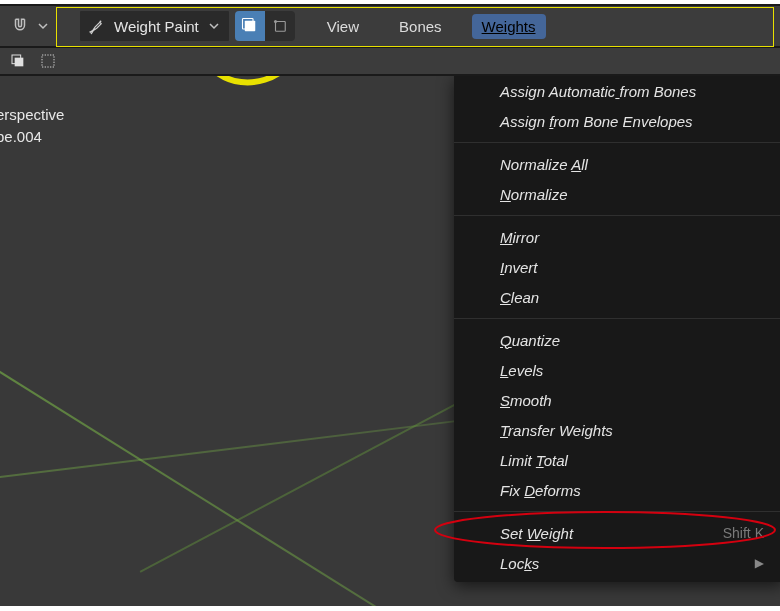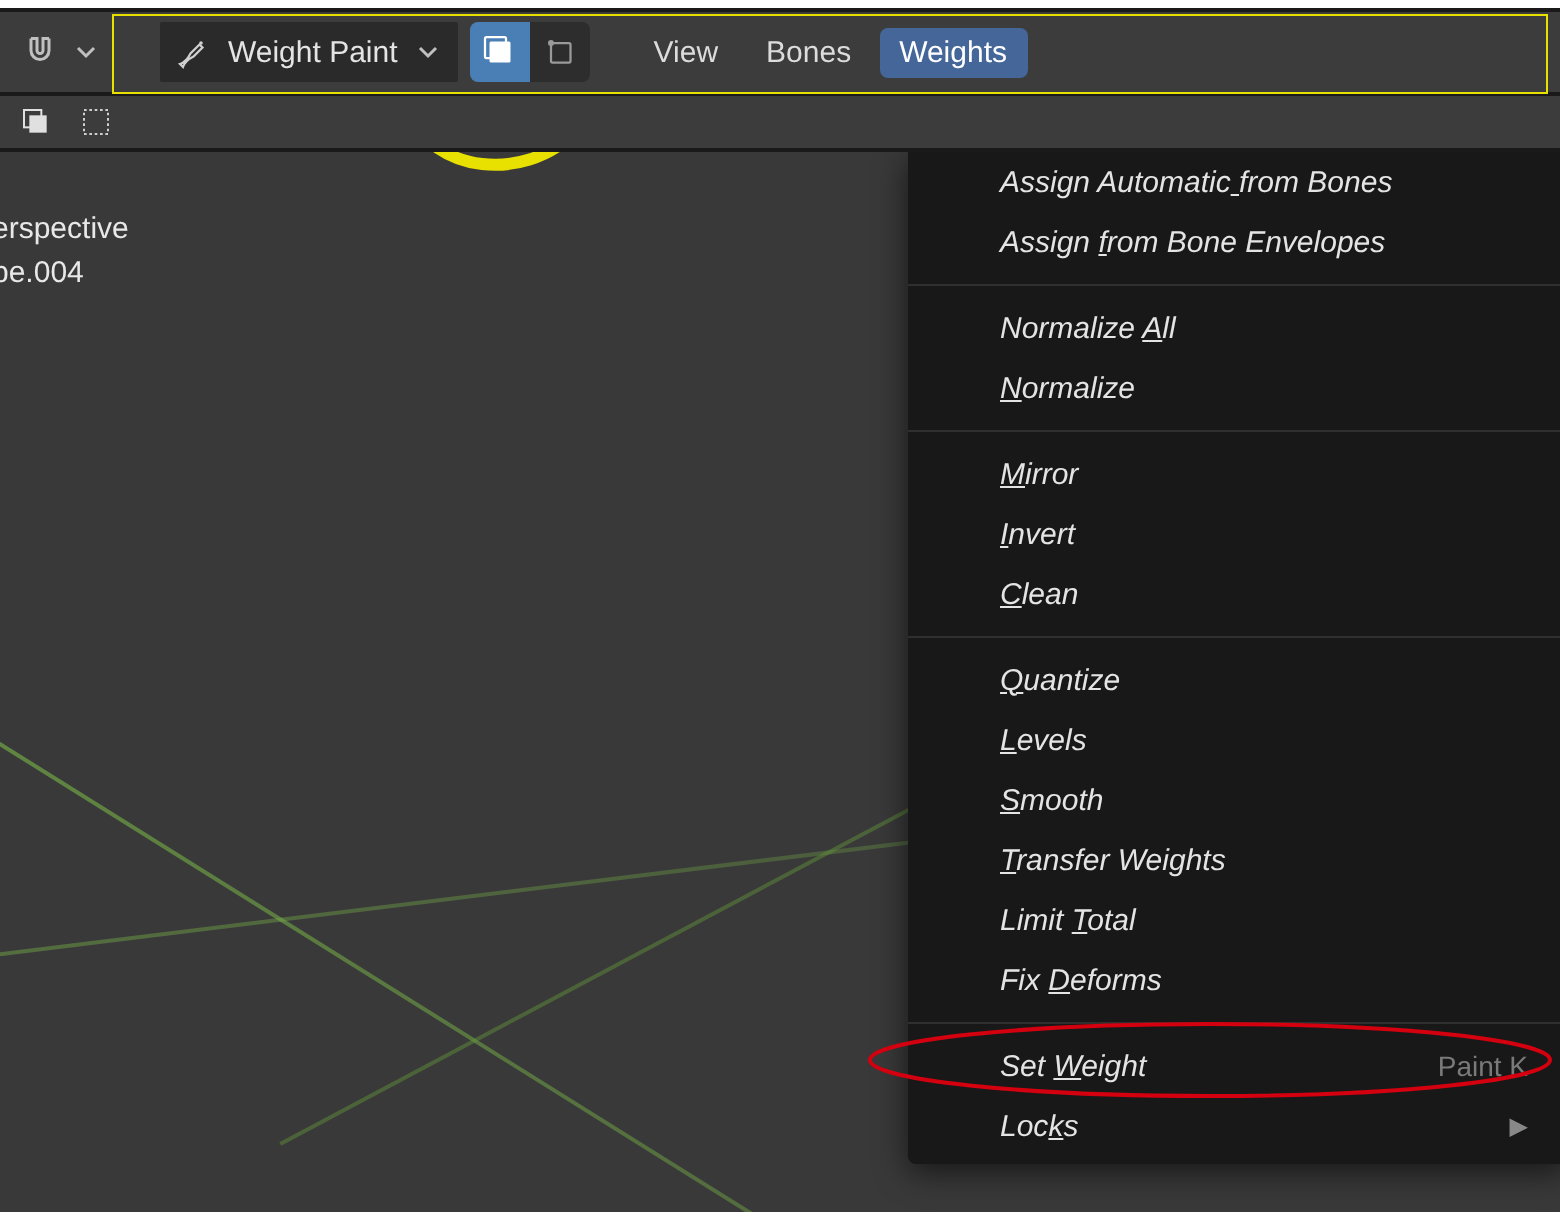--- a/index.html
+++ b/index.html
@@ -76,29 +76,29 @@
     height: 30px;
     border-radius: 4px; overflow: hidden;
   }
   .tog-btn {
     width: 30px; height: 30px;
     display: flex; align-items: center; justify-content: center;
     background: var(--icon-btn-bg);
   }
   .tog-btn.active { background: var(--icon-btn-active); }
   .menu-items {
-    display: flex; align-items: center; gap: 4px; margin-left: 22px; text-align: right;
+    display: flex; align-items: center; gap: 20px; margin-left: 22px; text-align: right;
   }
   .menu-item {
     padding: 4px 10px;
     border-radius: 4px;
     color: #dcdcdc;
     cursor: pointer;
   }
-  .menu-item.active { background: var(--blue); color: #ffffff; }
+  .menu-item.active { background: var(--blue); color: #000000; text-decoration: underline; }
 
   
   .toolbar2 {
     height: 28px;
     background: var(--bg-header);
     display: flex; align-items: center;
     padding: 0 8px; gap: 10px;
     border-bottom: 2px solid #1a1a1a;
   }
   .tbtn {
@@ -285,21 +285,21 @@
         </div>
         <div class="dd-item">
           <span class="label">Limit <span class="underline-char">T</span>otal</span>
         </div>
         <div class="dd-item">
           <span class="label">Fix <span class="underline-char">D</span>eforms</span>
         </div>
         <div class="dd-sep"></div>
         <div class="dd-item">
           <span class="label">Set <span class="underline-char">W</span>eight</span>
-          <span class="shortcut">Paint K</span>
+          <span class="shortcut">Shift K</span>
         </div>
         <div class="dd-item">
           <span class="label">Loc<span class="underline-char">k</span>s</span>
           <span class="arrow">▶</span>
         </div>
       </div>
 
     <svg class="yellow-circle" style="left:185px; top:-88px;" width="130" height="110">
       <path d="M70 10 C100 6, 120 30, 112 60 C104 92, 60 104, 34 86 C10 70, 14 32, 40 16 C52 8, 62 8, 72 10" fill="none" stroke="#e8e100" stroke-width="6" stroke-linecap="round"></path>
     </svg>

